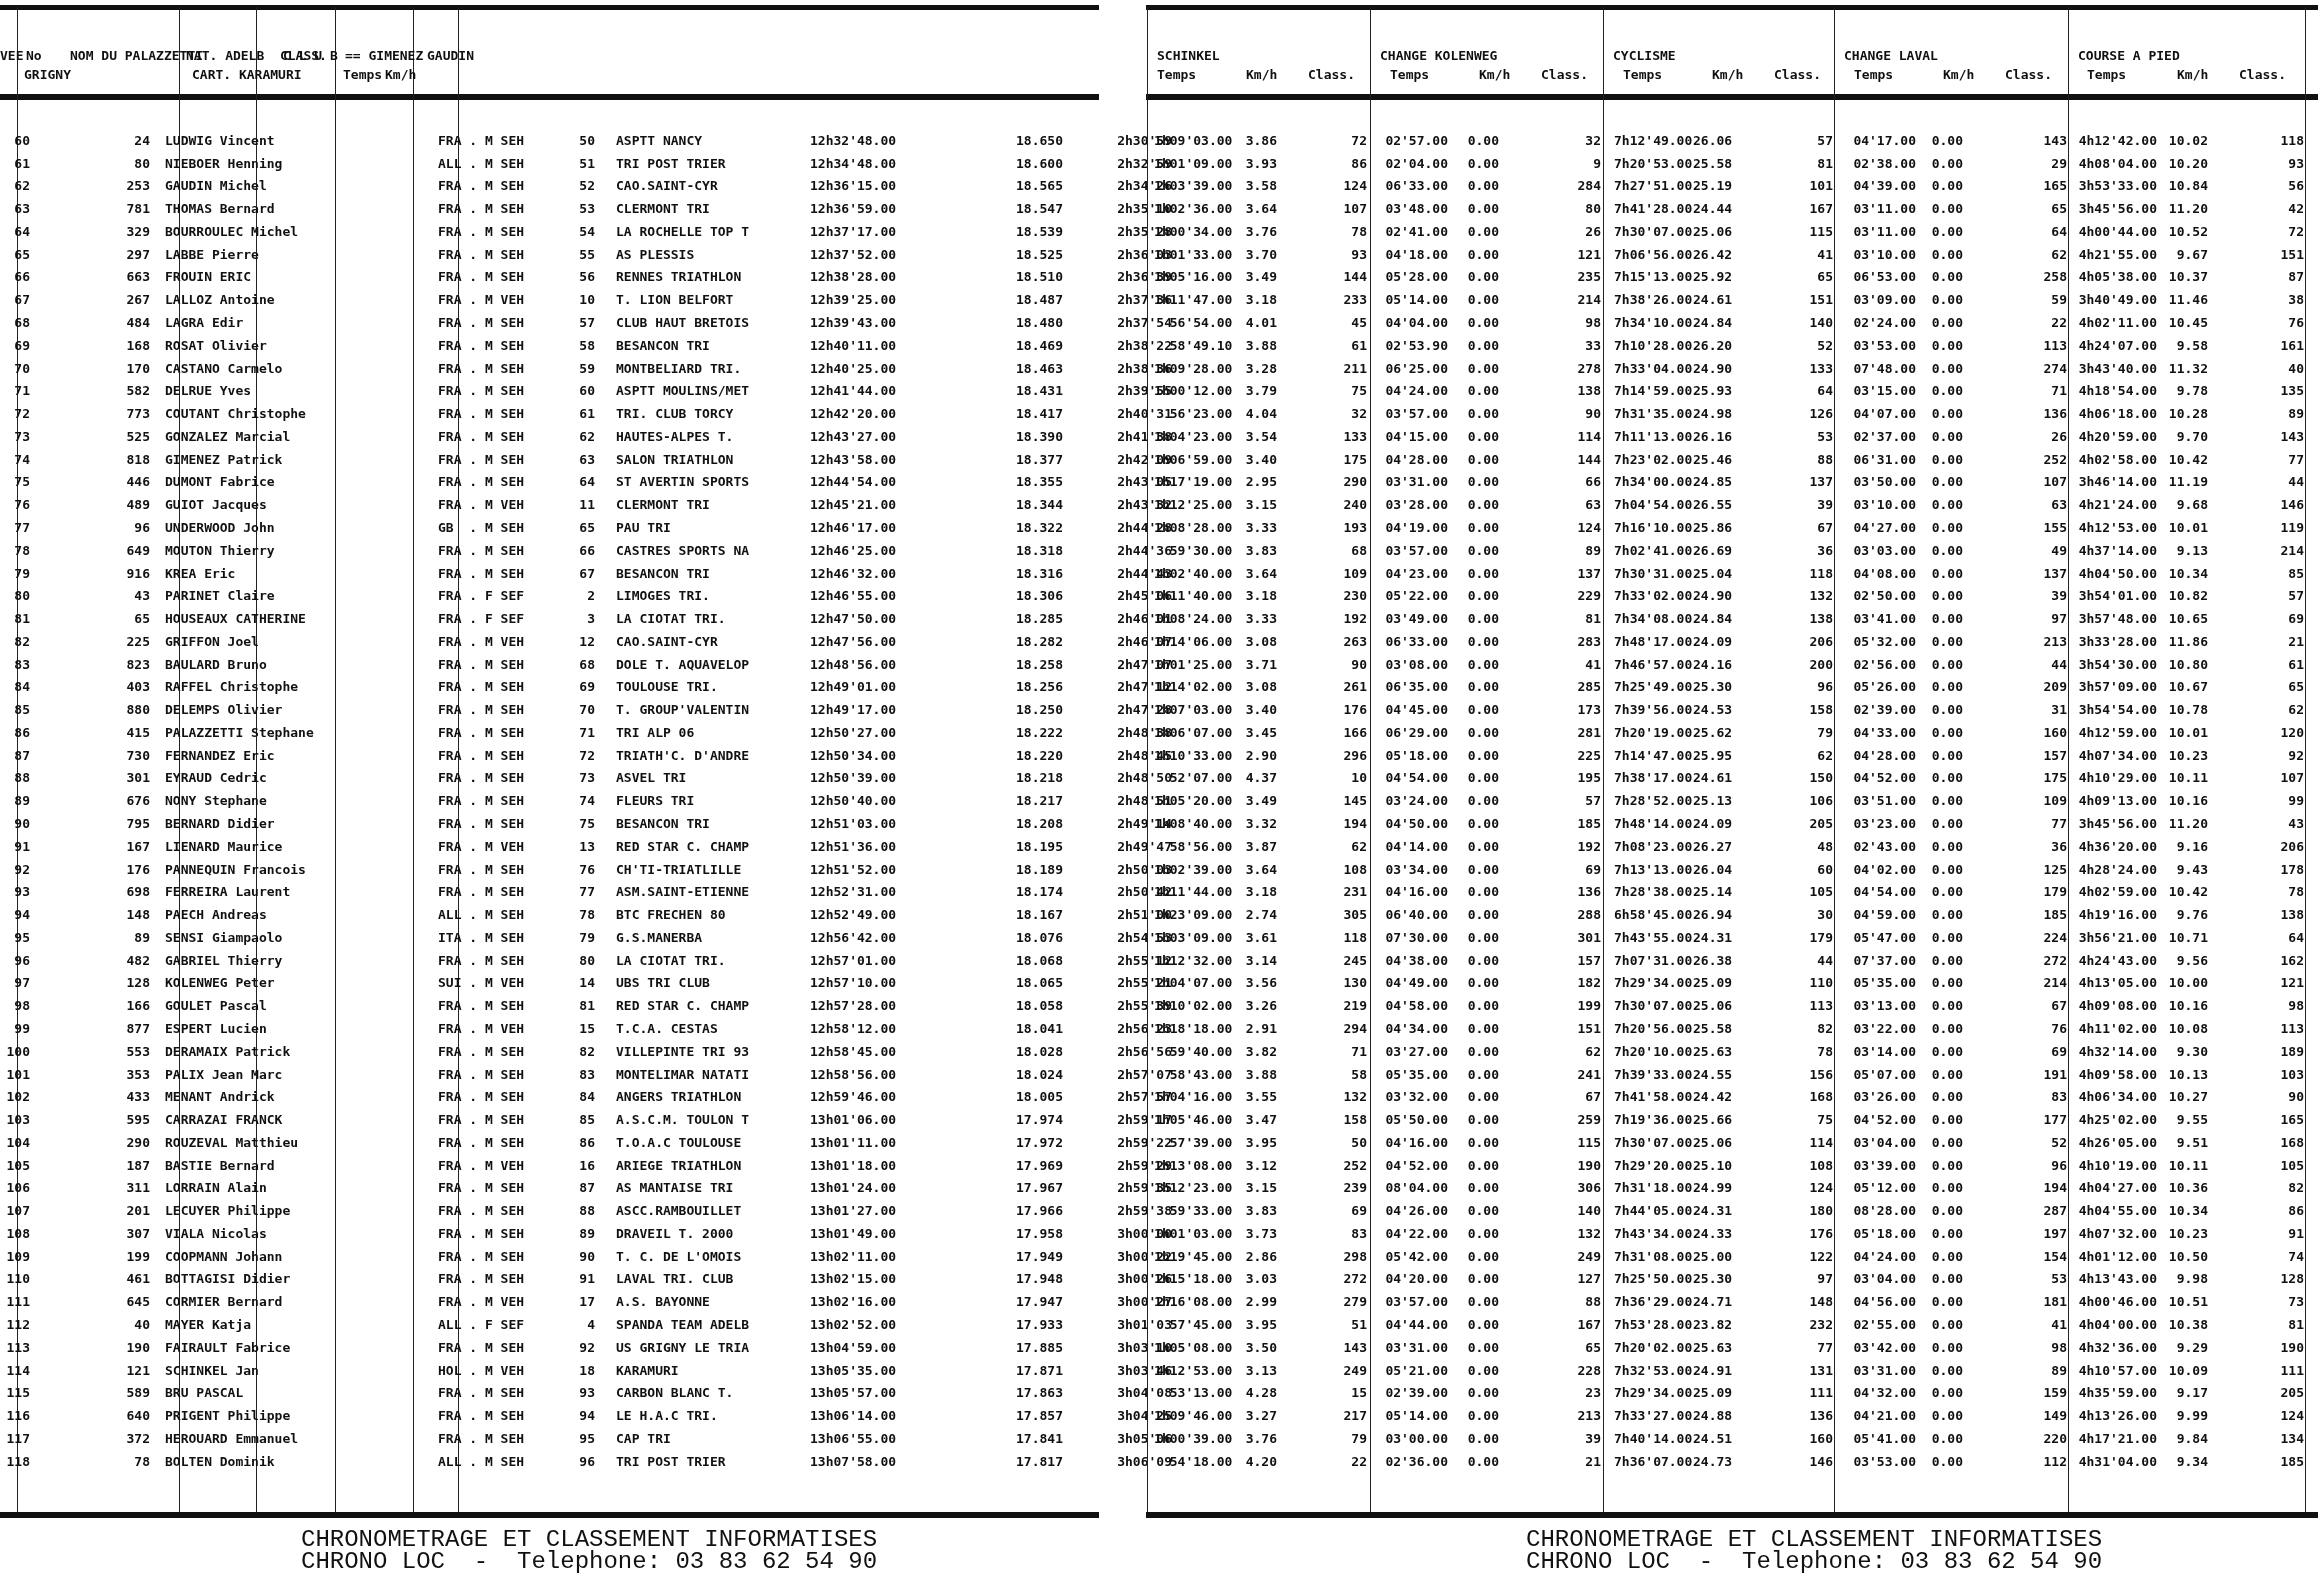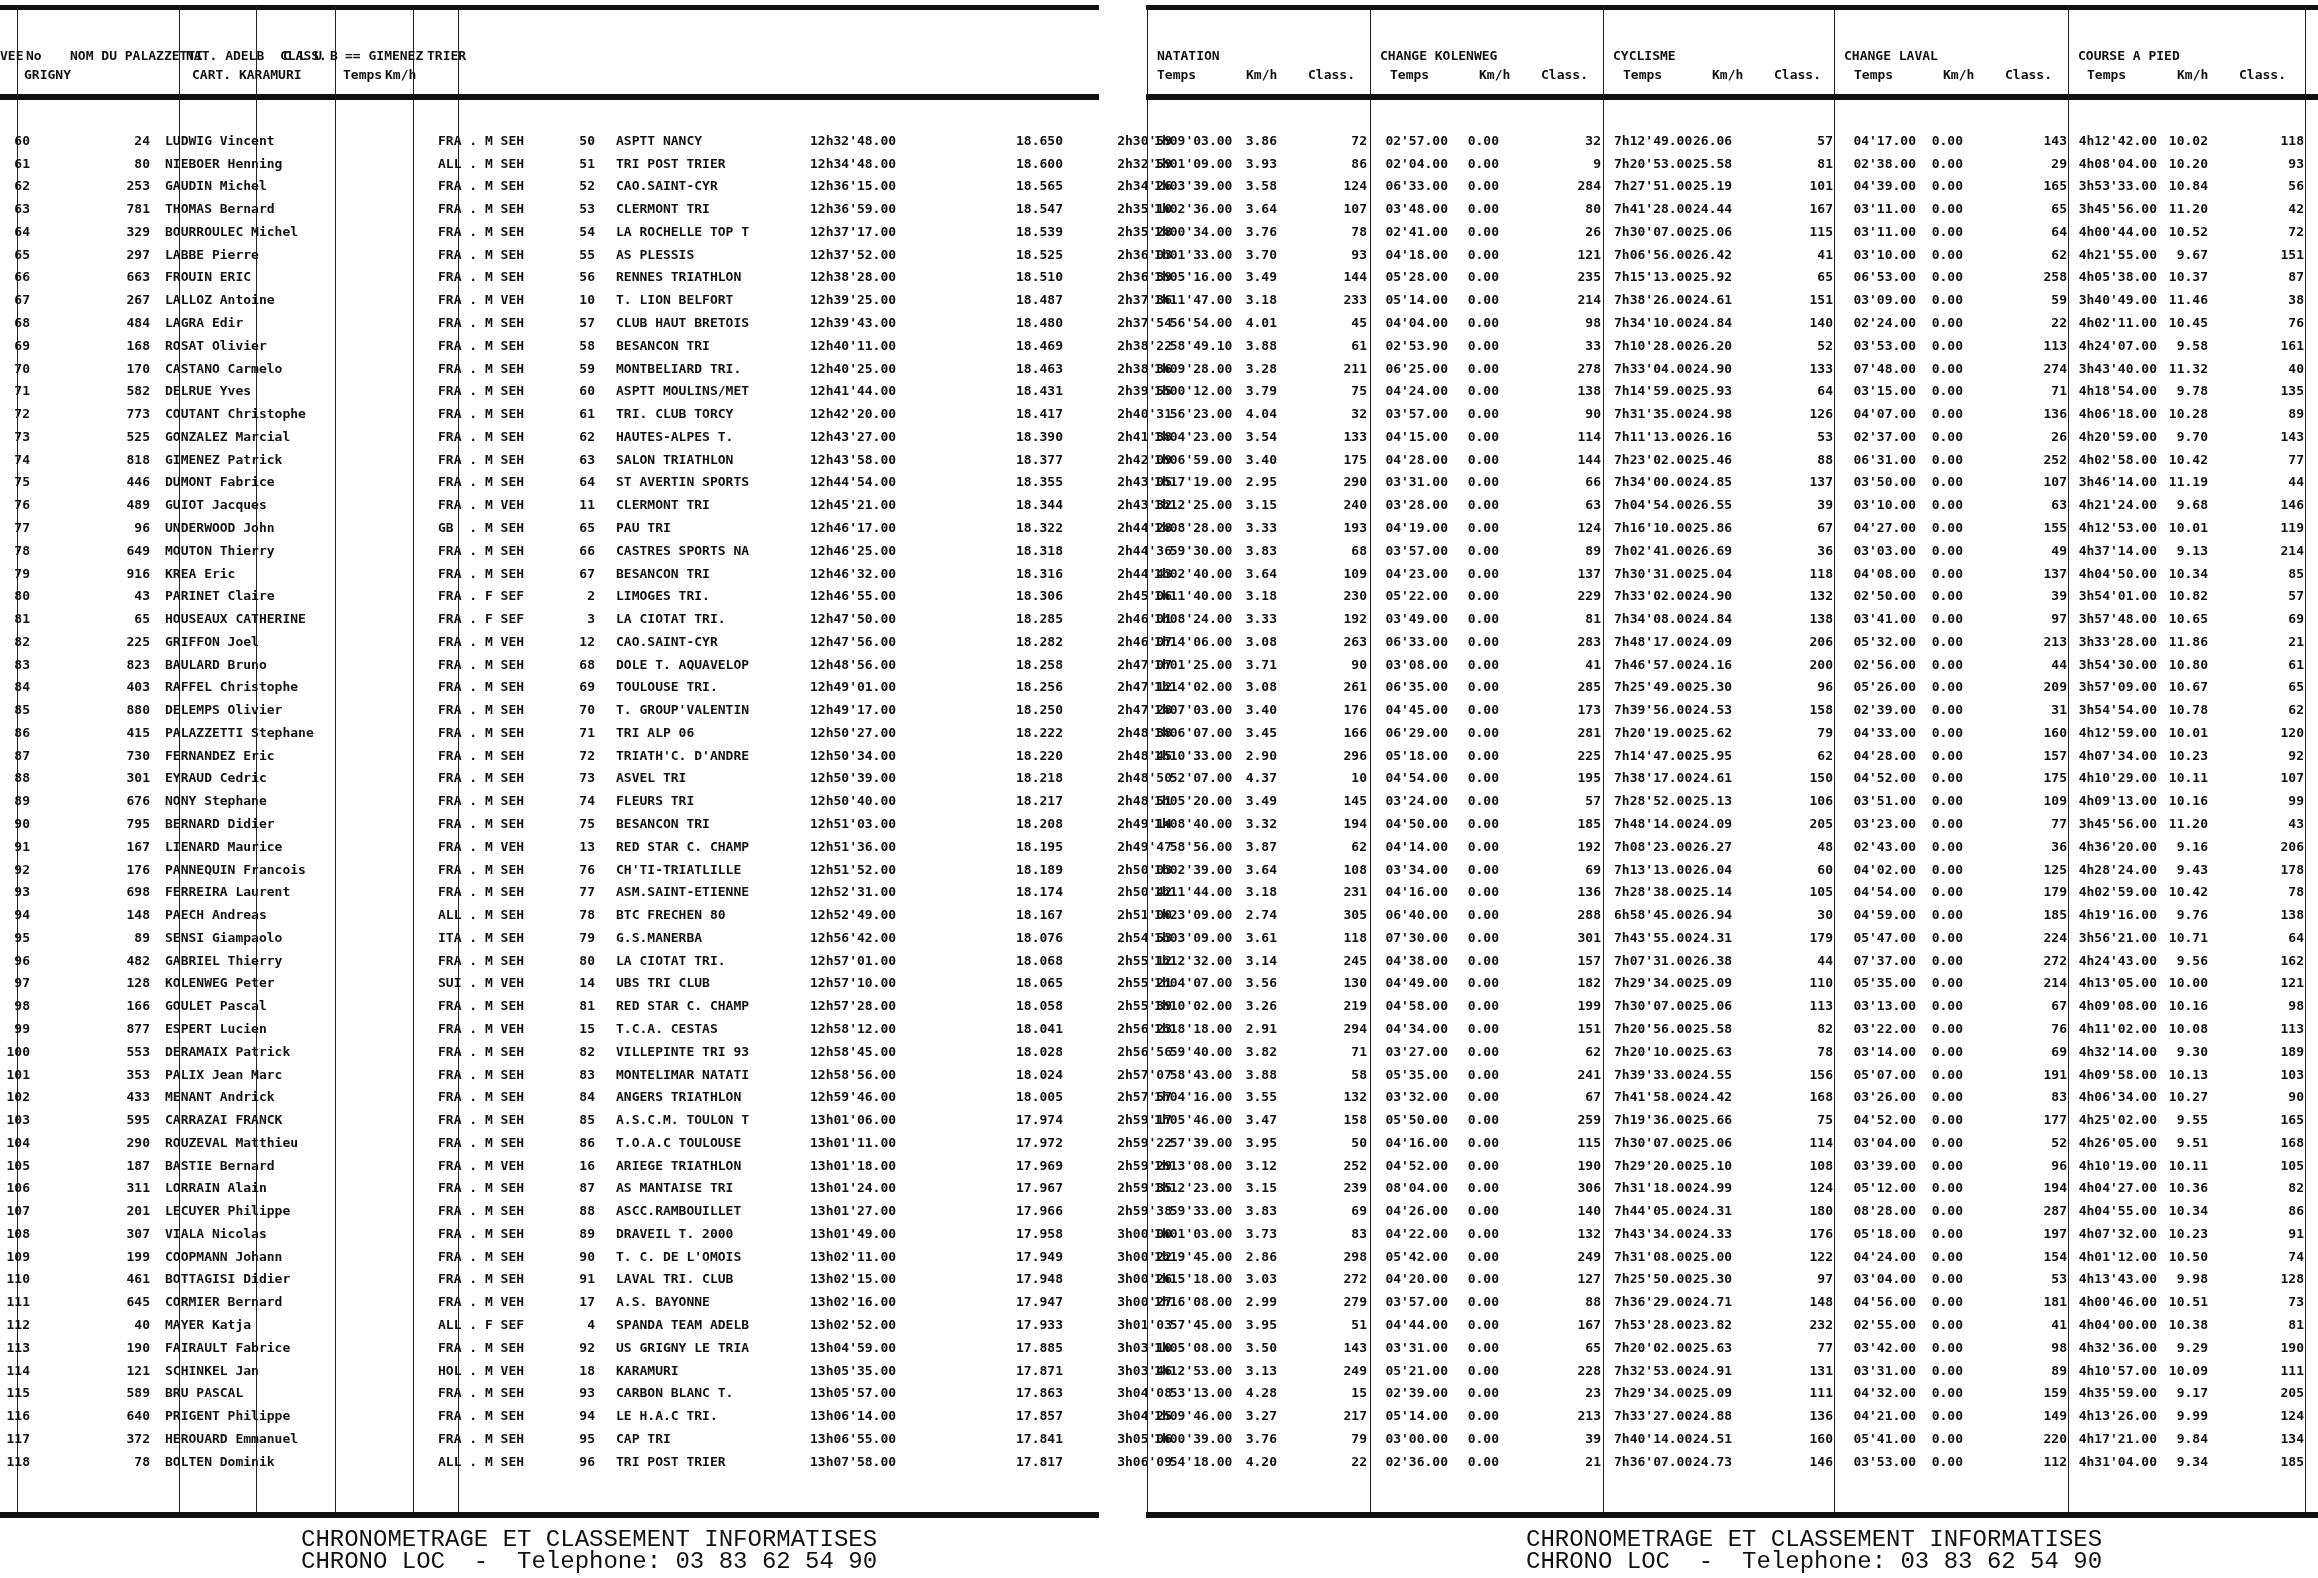--- a/index.html
+++ b/index.html
@@ -35,21 +35,21 @@
   <div class="hdr" style="left:0;top:48px">VEE</div>
   <div class="hdr" style="left:26px;top:48px">No</div>
   <div class="hdr" style="left:24px;top:67px">GRIGNY</div>
   <div class="hdr" style="left:70px;top:48px">NOM DU PALAZZETTI</div>
   <div class="hdr" style="left:186px;top:48px">NAT. ADELB  CLASS.</div>
   <div class="hdr" style="left:192px;top:67px">CART. KARAMURI</div>
   <div class="hdr" style="left:283px;top:48px">C L U B</div>
   <div class="hdr" style="left:345px;top:48px">== GIMENEZ</div>
   <div class="hdr" style="left:343px;top:67px">Temps</div>
   <div class="hdr" style="left:385px;top:67px">Km/h</div>
-  <div class="hdr" style="left:427px;top:48px">TRIER</div>
+  <div class="hdr" style="left:427px;top:48px">GAUDIN</div>
 
   <div id="left-rows">
       <div class="row" style="top: 130px; left: 0px; width: 1099px;"><span class="c rt" style="left: 0px; width: 30px;">60</span><span class="c rt" style="left: 52px; width: 98px;">24</span><span class="c" style="left: 165px; width: 391px;">LUDWIG Vincent</span><span class="c" style="left: 438px; width: 130px;">FRA . M SEH</span><span class="c rt" style="left: 569px; width: 26px;">50</span><span class="c" style="left: 616px; width: 347px;">ASPTT NANCY</span><span class="c" style="left: 810px; width: 156px;">12h32'48.00</span><span class="c rt" style="left: 972px; width: 91px;">18.650</span><span class="c rt" style="left: 1079px; width: 93px;">2h30'59</span></div>
       <div class="row" style="top: 153px; left: 0px; width: 1099px;"><span class="c rt" style="left: 0px; width: 30px;">61</span><span class="c rt" style="left: 52px; width: 98px;">80</span><span class="c" style="left: 165px; width: 391px;">NIEBOER Henning</span><span class="c" style="left: 438px; width: 130px;">ALL . M SEH</span><span class="c rt" style="left: 569px; width: 26px;">51</span><span class="c" style="left: 616px; width: 347px;">TRI POST TRIER</span><span class="c" style="left: 810px; width: 156px;">12h34'48.00</span><span class="c rt" style="left: 972px; width: 91px;">18.600</span><span class="c rt" style="left: 1079px; width: 93px;">2h32'59</span></div>
       <div class="row" style="top: 175px; left: 0px; width: 1099px;"><span class="c rt" style="left: 0px; width: 30px;">62</span><span class="c rt" style="left: 52px; width: 98px;">253</span><span class="c" style="left: 165px; width: 391px;">GAUDIN Michel</span><span class="c" style="left: 438px; width: 130px;">FRA . M SEH</span><span class="c rt" style="left: 569px; width: 26px;">52</span><span class="c" style="left: 616px; width: 347px;">CAO.SAINT-CYR</span><span class="c" style="left: 810px; width: 156px;">12h36'15.00</span><span class="c rt" style="left: 972px; width: 91px;">18.565</span><span class="c rt" style="left: 1079px; width: 93px;">2h34'26</span></div>
       <div class="row" style="top: 198px; left: 0px; width: 1099px;"><span class="c rt" style="left: 0px; width: 30px;">63</span><span class="c rt" style="left: 52px; width: 98px;">781</span><span class="c" style="left: 165px; width: 391px;">THOMAS Bernard</span><span class="c" style="left: 438px; width: 130px;">FRA . M SEH</span><span class="c rt" style="left: 569px; width: 26px;">53</span><span class="c" style="left: 616px; width: 347px;">CLERMONT TRI</span><span class="c" style="left: 810px; width: 156px;">12h36'59.00</span><span class="c rt" style="left: 972px; width: 91px;">18.547</span><span class="c rt" style="left: 1079px; width: 93px;">2h35'10</span></div>
       <div class="row" style="top: 221px; left: 0px; width: 1099px;"><span class="c rt" style="left: 0px; width: 30px;">64</span><span class="c rt" style="left: 52px; width: 98px;">329</span><span class="c" style="left: 165px; width: 391px;">BOURROULEC Michel</span><span class="c" style="left: 438px; width: 130px;">FRA . M SEH</span><span class="c rt" style="left: 569px; width: 26px;">54</span><span class="c" style="left: 616px; width: 347px;">LA ROCHELLE TOP T</span><span class="c" style="left: 810px; width: 156px;">12h37'17.00</span><span class="c rt" style="left: 972px; width: 91px;">18.539</span><span class="c rt" style="left: 1079px; width: 93px;">2h35'28</span></div>
       <div class="row" style="top: 244px; left: 0px; width: 1099px;"><span class="c rt" style="left: 0px; width: 30px;">65</span><span class="c rt" style="left: 52px; width: 98px;">297</span><span class="c" style="left: 165px; width: 391px;">LABBE Pierre</span><span class="c" style="left: 438px; width: 130px;">FRA . M SEH</span><span class="c rt" style="left: 569px; width: 26px;">55</span><span class="c" style="left: 616px; width: 347px;">AS PLESSIS</span><span class="c" style="left: 810px; width: 156px;">12h37'52.00</span><span class="c rt" style="left: 972px; width: 91px;">18.525</span><span class="c rt" style="left: 1079px; width: 93px;">2h36'03</span></div>
       <div class="row" style="top: 266px; left: 0px; width: 1099px;"><span class="c rt" style="left: 0px; width: 30px;">66</span><span class="c rt" style="left: 52px; width: 98px;">663</span><span class="c" style="left: 165px; width: 391px;">FROUIN ERIC</span><span class="c" style="left: 438px; width: 130px;">FRA . M SEH</span><span class="c rt" style="left: 569px; width: 26px;">56</span><span class="c" style="left: 616px; width: 347px;">RENNES TRIATHLON</span><span class="c" style="left: 810px; width: 156px;">12h38'28.00</span><span class="c rt" style="left: 972px; width: 91px;">18.510</span><span class="c rt" style="left: 1079px; width: 93px;">2h36'39</span></div>
       <div class="row" style="top: 289px; left: 0px; width: 1099px;"><span class="c rt" style="left: 0px; width: 30px;">67</span><span class="c rt" style="left: 52px; width: 98px;">267</span><span class="c" style="left: 165px; width: 391px;">LALLOZ Antoine</span><span class="c" style="left: 438px; width: 130px;">FRA . M VEH</span><span class="c rt" style="left: 569px; width: 26px;">10</span><span class="c" style="left: 616px; width: 347px;">T. LION BELFORT</span><span class="c" style="left: 810px; width: 156px;">12h39'25.00</span><span class="c rt" style="left: 972px; width: 91px;">18.487</span><span class="c rt" style="left: 1079px; width: 93px;">2h37'36</span></div>
@@ -114,21 +114,21 @@
   <div class="rule r-top"></div>
   <div class="rule r-mid"></div>
   <div class="rule r-bot"></div>
   <div class="vline" style="left:0.9px"></div>
   <div class="vline" style="left:224px"></div>
   <div class="vline" style="left:457px"></div>
   <div class="vline" style="left:688px"></div>
   <div class="vline" style="left:922px"></div>
   <div class="vline" style="left:1159px"></div>
 
-  <div class="hdr" style="left:11px;top:48px">NATATION</div>
+  <div class="hdr" style="left:11px;top:48px">SCHINKEL</div>
   <div class="hdr" style="left:234px;top:48px">CHANGE KOLENWEG</div>
   <div class="hdr" style="left:467px;top:48px">CYCLISME</div>
   <div class="hdr" style="left:698px;top:48px">CHANGE LAVAL</div>
   <div class="hdr" style="left:932px;top:48px">COURSE A PIED</div>
   <div id="right-subhdr">
       <div class="hdr" style="left: 11px; top: 67px;">Temps</div>
       <div class="hdr" style="left: 100px; top: 67px;">Km/h</div>
       <div class="hdr" style="left: 162px; top: 67px;">Class.</div>
       <div class="hdr" style="left: 244px; top: 67px;">Temps</div>
       <div class="hdr" style="left: 333px; top: 67px;">Km/h</div>

